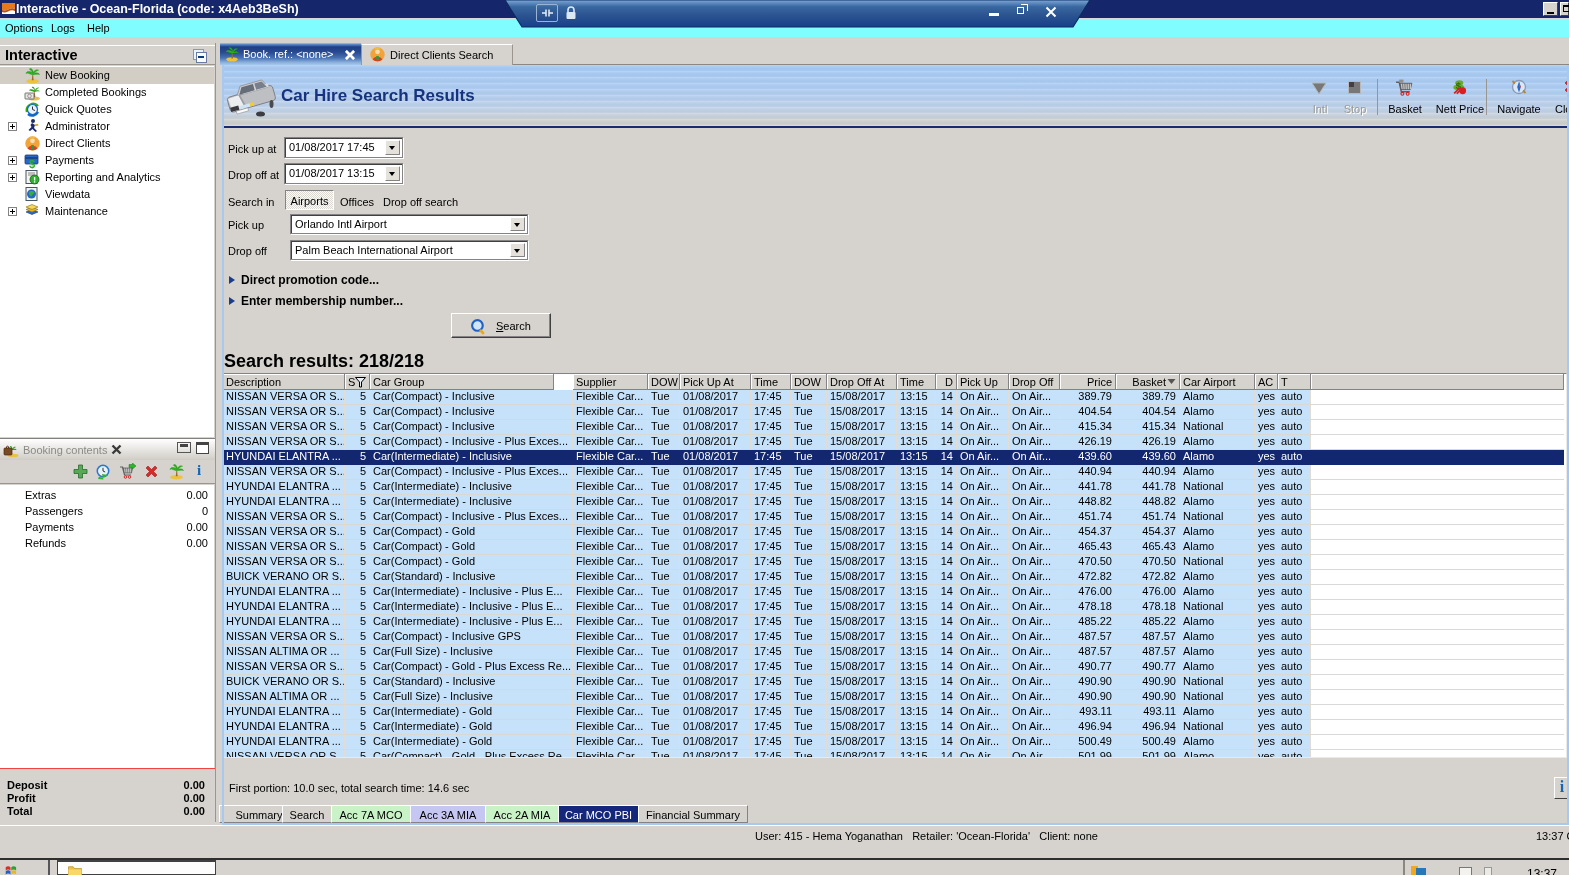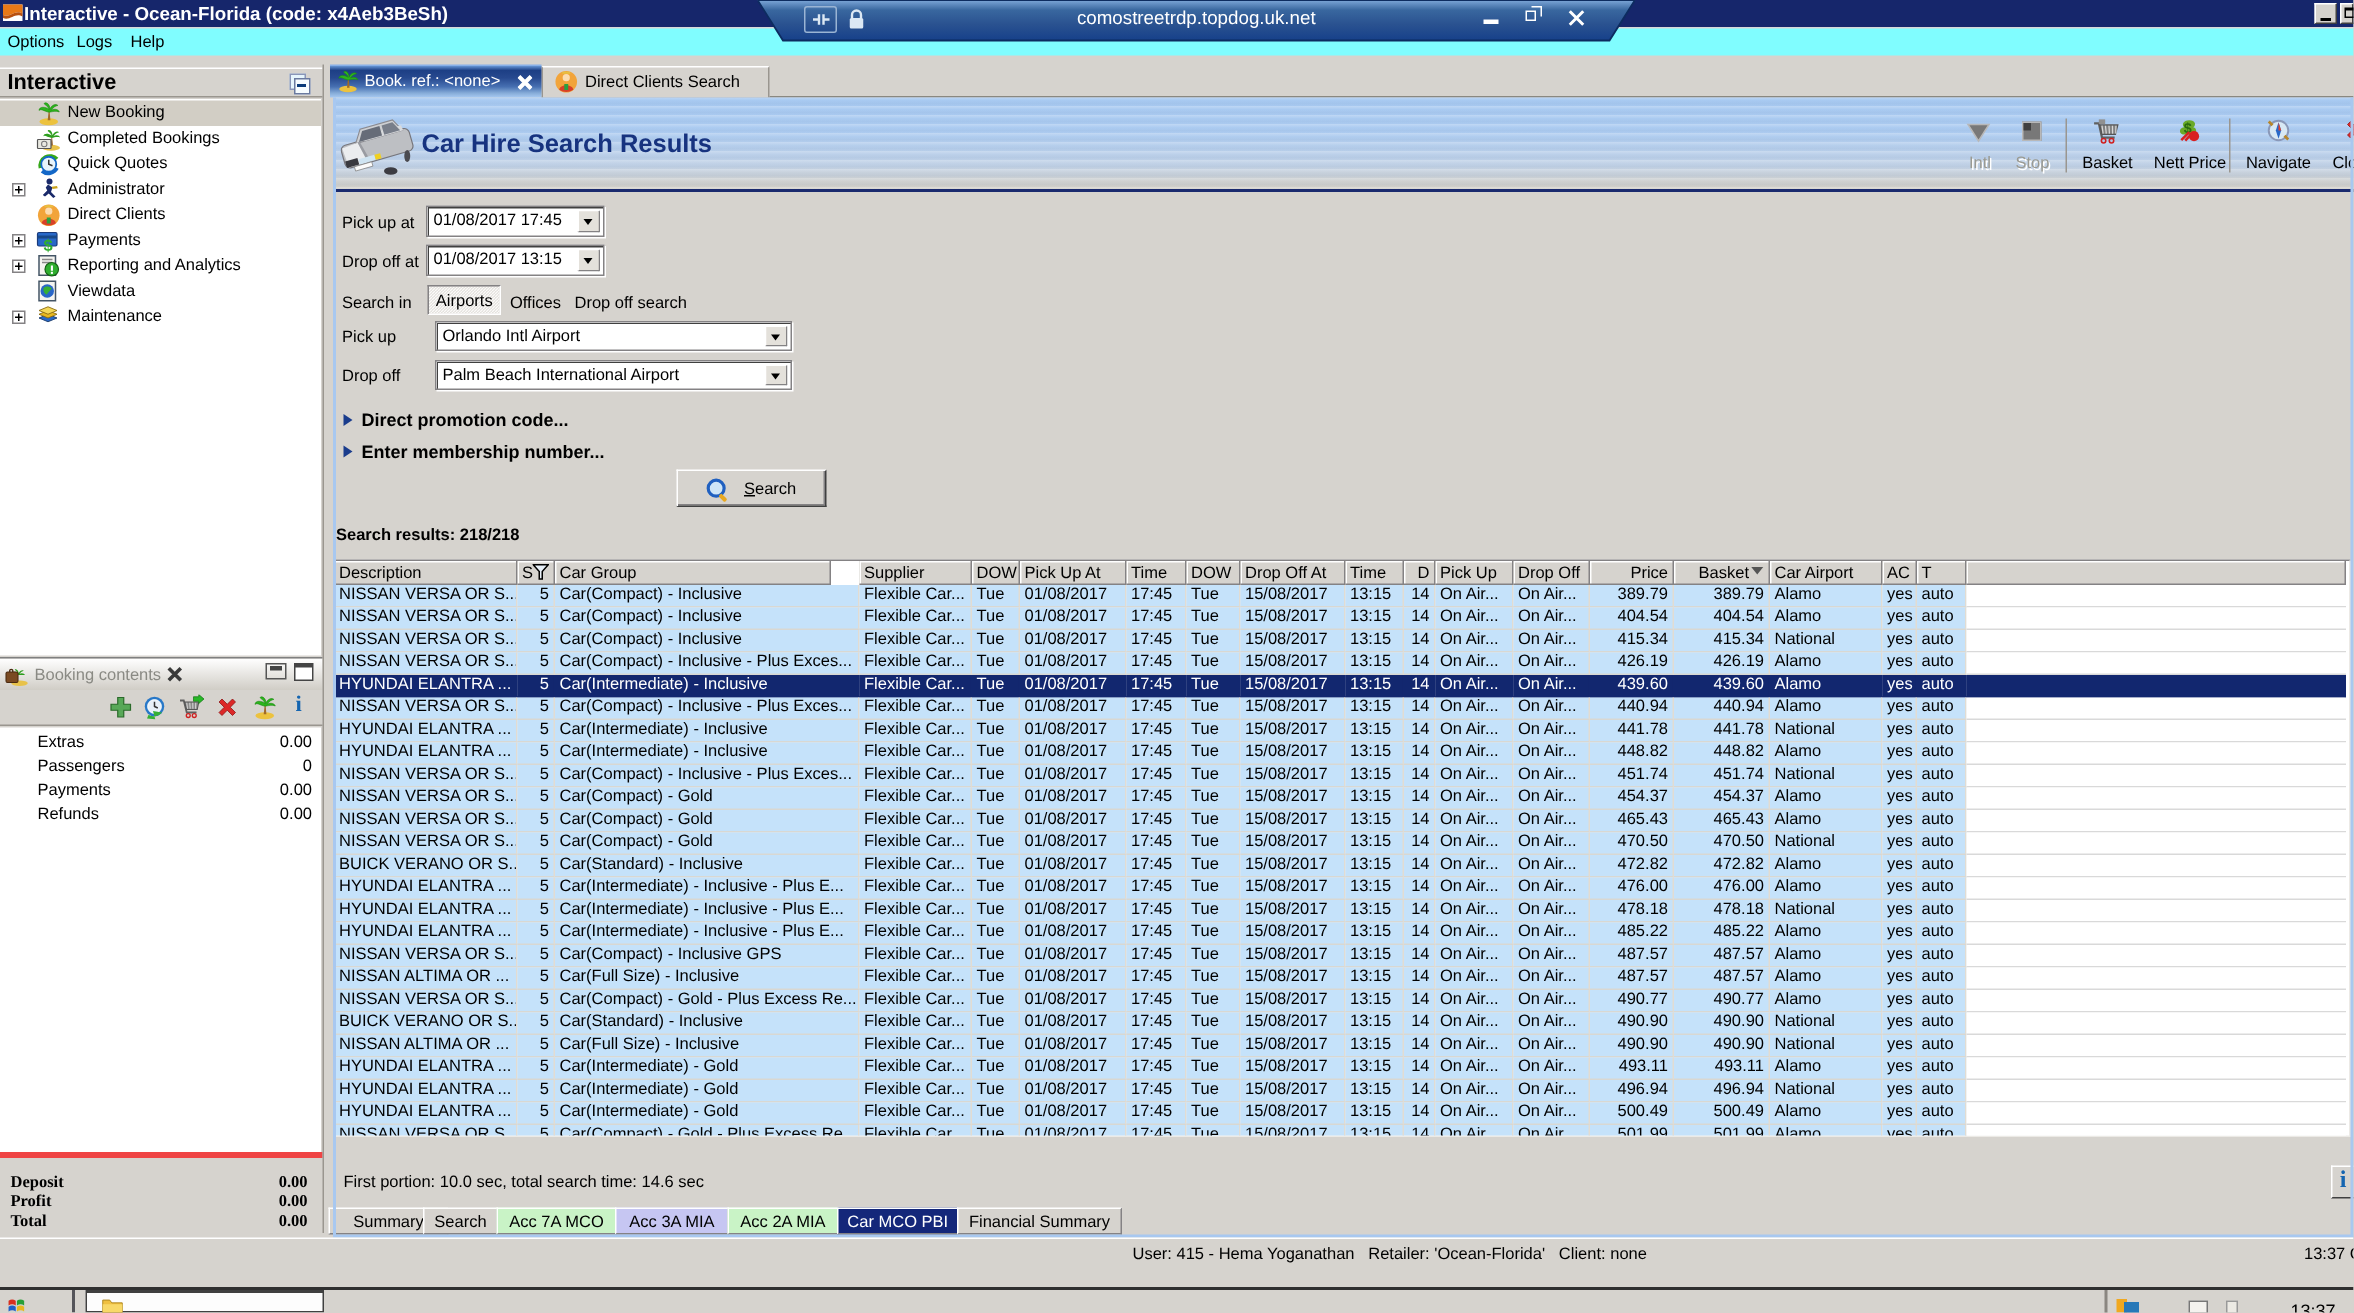--- a/index.html
+++ b/index.html
@@ -17,21 +17,21 @@
 .trow .lbl { position:absolute; left:45px; top:2px; font-size:11px; }
 .plus { position:absolute; left:8px; top:4px; width:9px; height:9px; border:1px solid #848284; background:#fff; }
 .plus:before { content:""; position:absolute; left:1px; top:3px; width:5px; height:1px; background:#000; }
 .plus:after { content:""; position:absolute; left:3px; top:1px; width:1px; height:5px; background:#000; }
 .ticon { position:absolute; left:24px; top:0px; width:17px; height:17px; }
 .bc-hd { position:absolute; left:0; top:438px; width:215px; height:22px; background:linear-gradient(#ffffff,#d0cdc6); border-top:1px solid #808080; }
 .bc-tools { position:absolute; left:0; top:460px; width:215px; height:24px; background:#d6d3ce; border-bottom:1px solid #9a968f; }
 .bc-list { position:absolute; left:0; top:485px; width:214px; height:283px; background:#fff; }
 .bc-row { position:absolute; left:25px; width:183px; }
 .bc-val { position:absolute; right:0; top:0; }
-.totals { position:absolute; left:0; top:768px; width:215px; height:54px; background:#d6d3ce; border-top:4px solid #ef4444;font-family:Liberation Serif, serif; }
+.totals { position:absolute; left:0; top:768px; width:215px; height:54px; background:#d6d3ce; border-top:1px solid #ef4444; }
 .trow2 { position:absolute; left:7px; width:198px; font-weight:bold; font-size:11px; }
 .main { position:absolute; left:222px; top:43px; width:1347px; height:782px; }
 .tabbar { position:absolute; left:0; top:0; width:1347px; height:21px; background:#d6d3ce; }
 .atab { position:absolute; left:-2px; top:0; width:141px; height:22px; background:linear-gradient(#6494d4 0%,#1d3f85 14%,#27498f 38%,#4770b2 66%,#86acd8 86%,#a7c9f1 100%); border-top:1px solid #88b0e8; color:#fff; }
 .itab { position:absolute; left:139px; top:1px; width:152px; height:21px; background:#d6d3ce; border:1px solid #9a968f; border-bottom:none; border-top:1px solid #fff; }
 .hdband { position:absolute; left:0; top:22px; width:1347px; height:63px;
   background:repeating-linear-gradient(180deg,rgba(255,255,255,0.22) 0px,rgba(255,255,255,0) 2px,rgba(120,150,190,0.10) 4px,rgba(255,255,255,0) 6px),linear-gradient(180deg,#a7c9f1 0%,#adccf1 35%,#c2d2e6 72%,#d2d0ca 93%,#d4d2cc 100%); }
 .hdband:after { content:""; position:absolute; left:0; bottom:0; width:1347px; height:2.5px; background:#1a2a6e; }
 .htitle { position:absolute; left:59px; top:21px; font-size:17px; font-weight:bold; color:#17337f; }
 .tbtn { position:absolute; top:10px; width:46px; height:44px; text-align:center; }
@@ -43,21 +43,21 @@
 .flabel { position:absolute; font-size:11px; }
 .combo { position:absolute; background:#fff; border:1px solid #848284; box-shadow:inset 1px 1px 0 #404040, 1px 1px 0 #fff; }
 .combo .cv { position:absolute; left:4px; top:3px; font-size:11px; white-space:nowrap; }
 .drop { position:absolute; right:2px; top:2px; bottom:2px; width:15px; background:#e4e1db; border:1px solid #fff; border-right-color:#848284; border-bottom-color:#848284; border-radius:1px; }
 .drop:after { content:""; position:absolute; left:3px; top:5px; border-left:3.5px solid transparent; border-right:3.5px solid transparent; border-top:4px solid #000; }
 .seg { position:absolute; font-size:11px; }
 .segsel { position:absolute; border:1px solid; border-color:#848284 #fff #fff #848284; background-image:linear-gradient(45deg,#dcd9d4 25%,transparent 25%,transparent 75%,#dcd9d4 75%),linear-gradient(45deg,#dcd9d4 25%,#fbfaf9 25%,#fbfaf9 75%,#dcd9d4 75%); background-size:2px 2px; background-position:0 0,1px 1px; text-align:center; font-size:11px; }
 .arrowline { position:absolute; font-weight:bold; font-size:12px; color:#000; }
 .arrowline:before { content:""; position:absolute; left:-12px; top:3px; border-top:4px solid transparent; border-bottom:4px solid transparent; border-left:6px solid #1a3c8c; }
 .sbtn { position:absolute; left:229px; top:185px; width:100px; height:25px; background:#d6d3ce; border:1px solid #404040; border-top-color:#fff; border-left-color:#fff; box-shadow:inset -1px -1px 0 #848284; }
-.sresults { position:absolute; left:2px; top:223px; font-weight:bold; font-size:11px; }
+.sresults { position:absolute; left:2px; top:223px; font-weight:bold; font-size:18px; }
 .grid { position:absolute; left:0; top:330px; width:1345px; height:385px; background:#fff; border:1px solid; border-color:#848284 #eceae6 #eceae6 #848284; overflow:hidden; }
 .ghead { position:absolute; left:0; top:0; height:16px; background:#d6d3ce; border-right:1px solid #848284; border-bottom:1px solid #848284; box-shadow:inset 1px 1px 0 #fff; font-size:11px; white-space:nowrap; overflow:hidden; padding:2px 3px 0 3px; }
 .grow { position:absolute; left:0; height:15px; }
 .gc { position:absolute; top:0; height:15px; background:#c5e2fa; border-right:1px solid #e2dcd2; border-bottom:1px solid #d9d8d2; font-size:11px; white-space:nowrap; overflow:hidden; padding:0px 3px 0 3px; }
 .gce { background:#fff; border-right:none; border-bottom:1px solid #d9d9d9; }
 .sel .gc { background:#12276f; color:#fff; border-right-color:#12276f; border-bottom-color:#12276f; }
 .ftext { position:absolute; left:7px; top:739px; font-size:11px; }
 .btabs { position:absolute; left:0px; top:762px; height:18px; }
 .btab { position:absolute; top:0; height:18px; border:1px solid #848284; border-top-color:#fff; border-left-color:#fff; background:#d6d3ce; font-size:11px; text-align:center; padding-top:3px; }
 .statusbar { position:absolute; left:0; top:825px; width:1569px; height:26px; background:#d6d3ce; border-top:1px solid #fff; } .statusbar span { white-space:nowrap; font-size:11px; }
@@ -102,21 +102,20 @@
         <path d="M1 5 L5 5"></path>
         <path d="M5 1.5 L5 8.5"></path>
         <path d="M8 1.5 L8 8.5"></path>
         <path d="M8 5 L12 5"></path>
       </g>
     </svg>
  <svg class="abs" style="left:60px;top:6px" width="12" height="15" viewBox="0 0 12 15">
       <path d="M3 6 L3 4 A3 3 0 0 1 9 4 L9 6" fill="none" stroke="#dce8f4" stroke-width="1.6"></path>
       <rect x="1.5" y="6" width="9" height="7" rx="1" fill="#dce8f4"></rect>
     </svg>
- <div class="abs" style="left:0;top:5px;width:585px;text-align:center;color:#fff;font-size:12.5px">comostreetrdp.topdog.uk.net</div>
  <div class="abs" style="left:484px;top:13px;width:10px;height:3px;background:#fff"></div>
  <div class="abs" style="left:512px;top:7px;width:7px;height:7px;border:1.5px solid #fff"></div>
  <div class="abs" style="left:516px;top:4px;width:7px;height:7px;border:1.5px solid #fff;border-left:none;border-bottom:none"></div>
  <svg class="abs" style="left:540px;top:6px" width="12" height="12" viewBox="0 0 12 12">
       <path d="M1.5 1.5 L10.5 10.5 M10.5 1.5 L1.5 10.5" stroke="#fff" stroke-width="2"></path>
     </svg>
 </div>
 
 <div class="lp-hd">
  <span class="abs" style="left:5px;top:1px;font-weight:bold;font-size:14.5px">Interactive</span>

